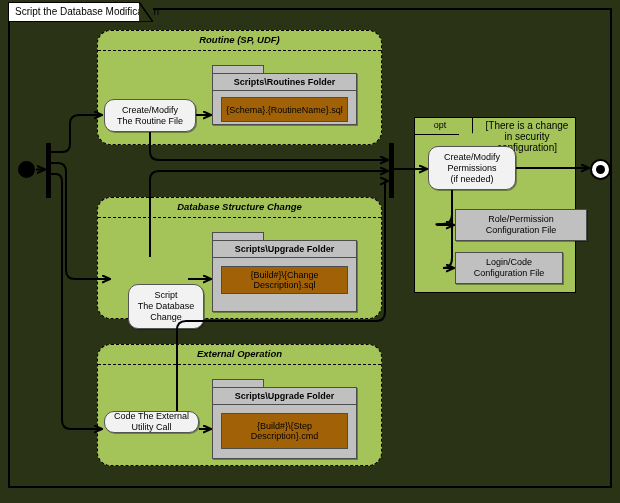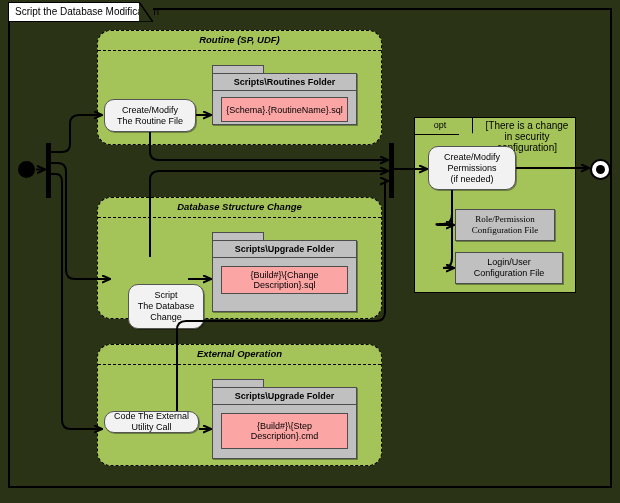--- a/index.html
+++ b/index.html
@@ -45,21 +45,21 @@
   .folder{position:absolute;z-index:10;}
   .folder-tab{position:absolute;left:0;top:0;width:52px;height:9px;
           background:#c0c0c0;border:1px solid #4d4d4d;border-bottom:none;box-sizing:border-box;}
   .folder-body{position:absolute;left:0;top:8px;right:0;bottom:0;
           background:#c0c0c0;border:1px solid #4d4d4d;box-sizing:border-box;
           box-shadow:1px 1px 0 rgba(0,0,0,.35);}
   .folder-head{position:absolute;left:0;right:0;top:0;height:17px;
           border-bottom:1px solid #4d4d4d;box-sizing:border-box;
           display:flex;align-items:center;justify-content:center;
           font-size:9px;font-weight:bold;color:#000;}
-  .file{position:absolute;background:#fca5a5;border:1px solid #4d4d4d;box-sizing:border-box;
+  .file{position:absolute;background:#a16207;border:1px solid #4d4d4d;box-sizing:border-box;
           display:flex;align-items:center;justify-content:center;
           font-size:9px;color:#000;text-align:center;}
 
   
   .artifact{position:absolute;background:#c0c0c0;border:1px solid #4d4d4d;box-sizing:border-box;
           display:flex;align-items:center;justify-content:center;text-align:center;
           font-size:9px;color:#000;line-height:11px;z-index:12;
           box-shadow:1px 1px 0 rgba(0,0,0,.35);}
 
   
@@ -161,30 +161,30 @@
   </div>
 
   <div class="action" style="left:428px;top:146px;width:88px;height:44px;">
     <div>
       <span>Create/Modify</span><br>
       <span>Permissions</span><br>
       <span>(if needed)</span>
     </div>
   </div>
 
-  <div class="artifact" style="left:455px;top:209px;width:100px;height:32px;font-family:Liberation Serif, serif;">
+  <div class="artifact" style="left:455px;top:209px;width:132px;height:32px;">
     <div>
       <span>Role/Permission</span><br>
       <span>Configuration File</span>
     </div>
   </div>
 
   <div class="artifact" style="left:455px;top:252px;width:108px;height:32px;">
     <div>
-      <span>Login/User</span><br>
+      <span>Login/Code</span><br>
       <span>Configuration File</span>
     </div>
   </div>
 
   <div class="initial" style="left:18px;top:161px;"></div>
   <div class="bar" style="left:46px;top:143px;width:5px;height:55px;"></div>
   <div class="bar" style="left:389px;top:143px;width:5px;height:55px;"></div>
   <div class="final-outer" style="left:590px;top:159px;">
     <div class="final-inner"></div>
   </div>

